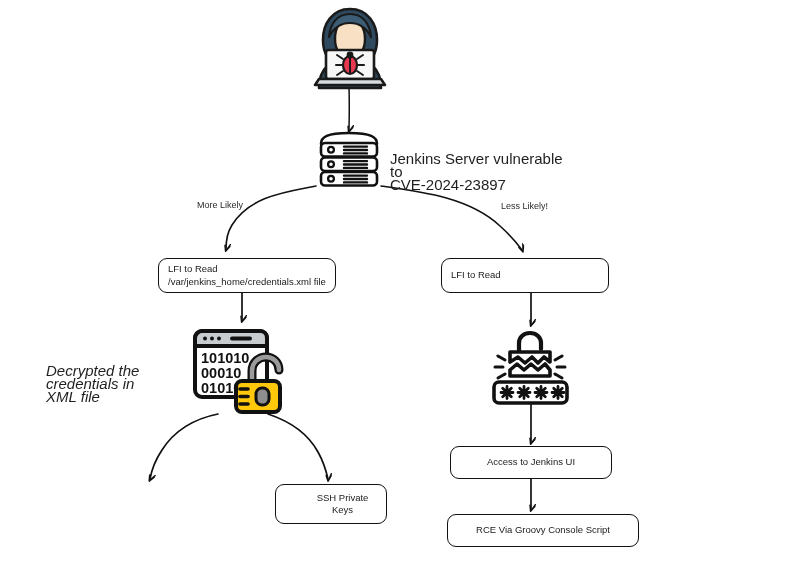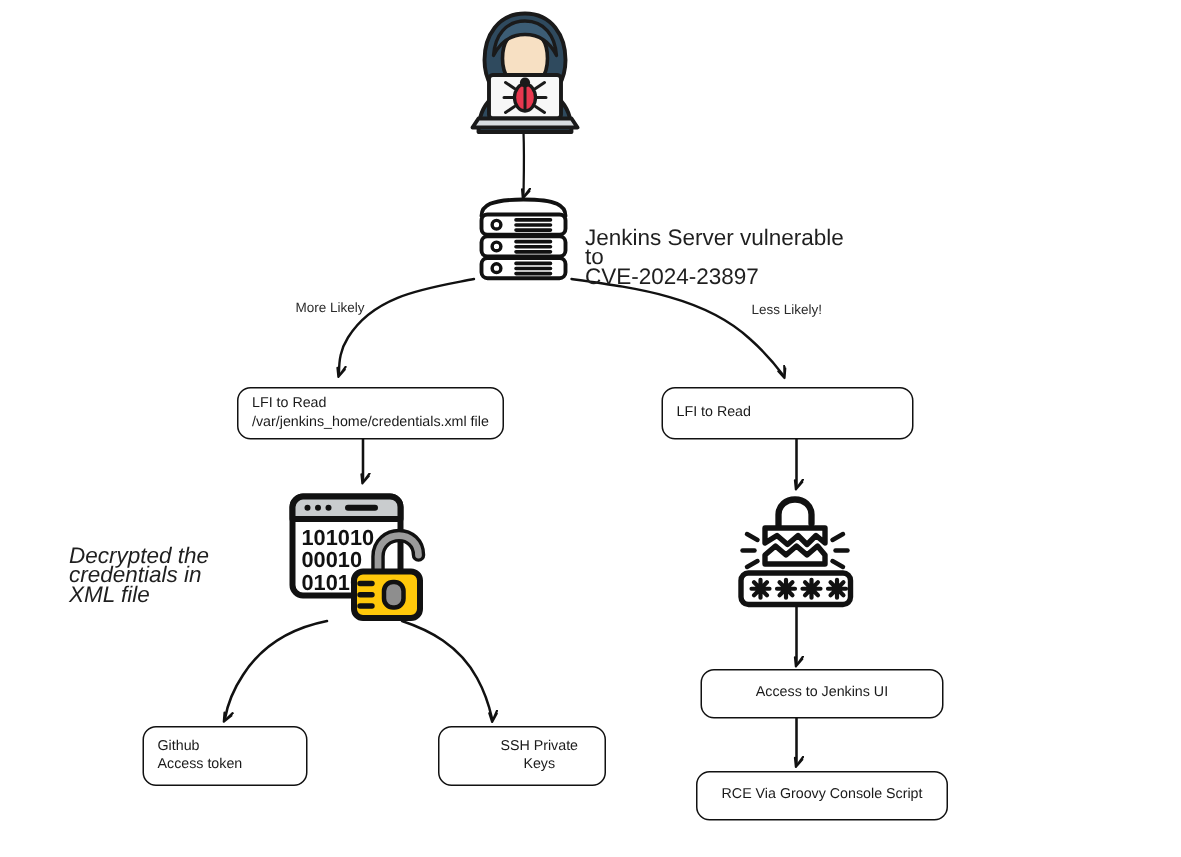--- a/index.html
+++ b/index.html
@@ -34,21 +34,21 @@
     border: 1.6px solid #111111;
     border-radius: 9px;
     font-size: 9.5px;
     line-height: 12.5px;
     color: #1a1a1a;
     padding: 5px 9px;
     display: flex;
     flex-direction: column;
     justify-content: center;
   }
-  .node-box.center { align-items: center; text-align: center; margin-left: 17px; }
+  .node-box.center { align-items: center; text-align: center; }
   .node-box.left { align-items: flex-start; text-align: left; }
   .free-label {
     position: absolute;
     font-size: 15px;
     line-height: 13px;
     color: #1f1f1f;
     white-space: pre-line;
   }
   .edge-label {
     position: absolute;
@@ -232,30 +232,26 @@
           <path d="M9,62.5 L21,62.5 M15,56.5 L15,68.5 M10.7,58.2 L19.3,66.8 M19.3,58.2 L10.7,66.8"></path>
         </g>
         <g transform="translate(51,0)">
           <path d="M9,62.5 L21,62.5 M15,56.5 L15,68.5 M10.7,58.2 L19.3,66.8 M19.3,58.2 L10.7,66.8"></path>
         </g>
       </g>
     </svg>
   </div>
 
 
-  <div class="node-box left" style="left:95px; top:484px; width:110px; height:40px;">
-    <div>Github</div>
-    <div>Access token</div>
-  </div>
 
   <div class="node-box center" style="left:275px; top:484px; width:112px; height:40px;padding-left:32px;">
     <div>SSH Private Keys</div>
   </div>
 
   <div class="node-box center" style="left:450px; top:446px; width:162px; height:33px;">
     <div>Access to Jenkins UI</div>
   </div>
 
-  <div class="node-box center" style="left:447px; top:514px; width:168px; height:33px;">
+  <div class="node-box center" style="left:447px; top:514px; width:192px; height:33px;">
     <div>RCE Via Groovy Console Script</div>
   </div>
 
 </div>
 
 </body></html>

